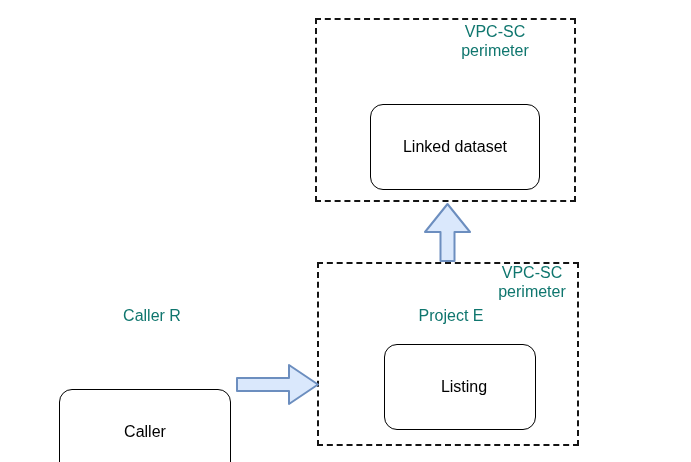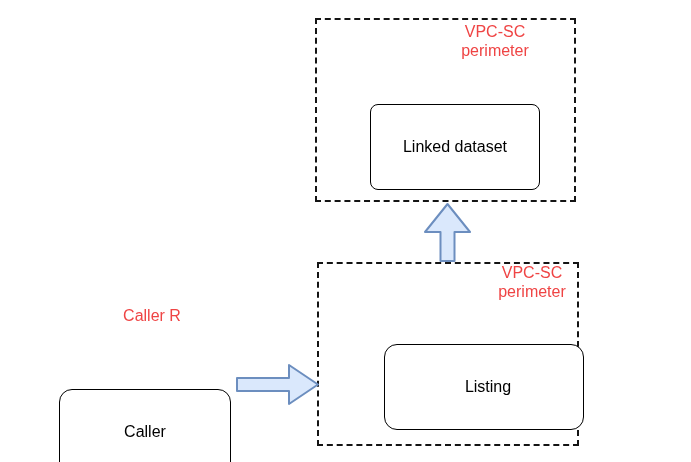--- a/index.html
+++ b/index.html
@@ -20,41 +20,41 @@
     border: 2px dashed #141414;
     background: transparent;
   }
   .perimeter-l { left: 315px; top: 18px;  width: 261px; height: 184px; }
   .perimeter-e { left: 317px; top: 262px; width: 262px; height: 184px; }
   .diagram-label {
     position: absolute;
     font-size: 16px;
     line-height: 19px;
     text-align: center;
-    color: #ef4444;
+    color: #0f766e;
     white-space: normal;
   }
   .lbl-perim-l { left: 450px; top: 22px;  width: 90px;  }
   .lbl-proj-l  { left: 395px; top: 60px;  width: 100px; }
   .lbl-perim-e { left: 487px; top: 263px; width: 90px;  }
   .lbl-proj-e  { left: 401px; top: 306px; width: 100px; }
   .lbl-proj-r  { left: 102px; top: 306px; width: 100px; }
   .node {
     position: absolute;
     border: 1.5px solid #000000;
     border-radius: 13px;
     background: #ffffff;
     display: flex;
     align-items: center;
     justify-content: center;
     font-size: 16px;
     text-align: center;
   }
-  .node-linked  { left: 370px; top: 104px; width: 170px; height: 86px; border-radius: 8px; }
-  .node-listing { left: 384px; top: 344px; width: 200px; height: 86px; padding-left: 8px; }
+  .node-linked  { left: 370px; top: 104px; width: 170px; height: 86px; }
+  .node-listing { left: 384px; top: 344px; width: 152px; height: 86px; padding-left: 8px; }
   .node-caller  { left: 59px;  top: 345px; width: 172px; height: 86px; margin-top: 44px; }
   .arrow-layer {
     position: absolute;
     left: 0; top: 0;
     width: 691px;
     height: 462px;
     pointer-events: none;
   }
 </style>
 </head>
@@ -63,20 +63,21 @@
 <div class="canvas">
 
   <div class="perimeter perimeter-l"></div>
   <div class="diagram-label lbl-perim-l">VPC-SC perimeter</div>
   <div class="node node-linked">
     <span>Linked dataset</span>
   </div>
 
   <div class="perimeter perimeter-e"></div>
   <div class="diagram-label lbl-perim-e">VPC-SC perimeter</div>
+  <div class="diagram-label lbl-proj-e">Project E</div>
   <div class="node node-listing">
     <span>Listing</span>
   </div>
 
   <div class="diagram-label lbl-proj-r">Caller R</div>
   <div class="node node-caller">
     <span>Caller</span>
   </div>
 
   <svg class="arrow-layer" viewBox="0 0 691 462" xmlns="http://www.w3.org/2000/svg">

